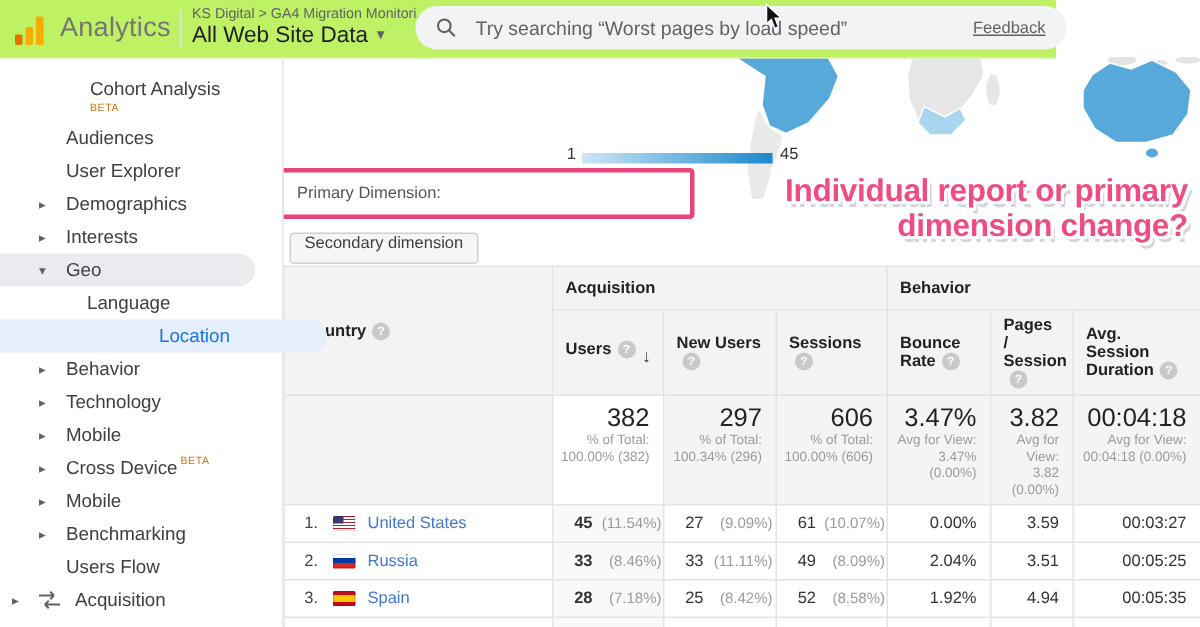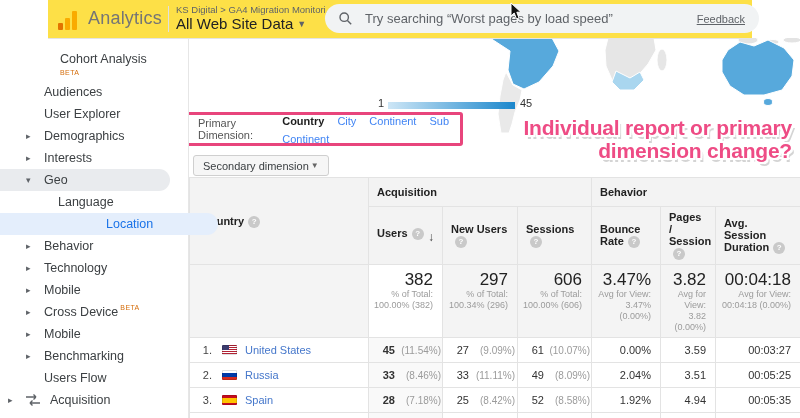--- a/index.html
+++ b/index.html
@@ -2,22 +2,22 @@
 <html><head>
 <meta charset="utf-8">
 <style>
   html,body{margin:0;padding:0;}
   body{
     width:800px;height:418px;position:relative;overflow:hidden;
     background:#fff;font-family:"Liberation Sans",sans-serif;
     -webkit-font-smoothing:antialiased;
   }
   
-  #topbar{position:absolute;left:0;top:0;width:704px;height:38px;background:#fde047;
-    border-bottom:1px solid #e4e4e4;z-index:40;margin-left:48px;}
+  #topbar{position:absolute;left:0;top:0;width:704px;height:38px;background:#bef264;
+    border-bottom:1px solid #e4e4e4;z-index:40;}
   #logo{position:absolute;left:10px;top:8px;width:24px;height:22px;}
   #logo .bar{position:absolute;bottom:0;background:#f9ab00;border-radius:1px;}
   #logo .b1{left:0;width:5px;height:7px;background:#e37400;}
   #logo .b2{left:7px;width:5px;height:12px;}
   #logo .b3{left:14px;width:5px;height:19px;}
   #logo-text{position:absolute;left:40px;top:8px;font-size:18px;color:#757575;letter-spacing:.2px;}
   #topbar .vdiv{position:absolute;left:120px;top:6px;height:26px;width:1px;background:#e0e0e0;}
   #breadcrumb{position:absolute;left:128px;top:4px;font-size:9.5px;color:#5f6368;white-space:nowrap;}
   #property{position:absolute;left:128px;top:15px;font-size:15px;color:#202124;white-space:nowrap;}
   #property .caret{font-size:9px;color:#5f6368;margin-left:4px;vertical-align:2px;}
@@ -62,21 +62,21 @@
   #primary-box .pd-item.active{color:#1d1d1d;font-weight:bold;cursor:default;}
   
   #annotation{position:absolute;left:420px;top:116px;width:372px;text-align:right;z-index:30;
     font-size:21px;line-height:23px;font-weight:bold;letter-spacing:-.2px;color:#ee4c85;
     pointer-events:none;
     text-shadow:-2px -2px 0 #fff,0 -2px 0 #fff,2px -2px 0 #fff,-2px 0 0 #fff,2px 0 0 #fff,
                 -2px 2px 0 #fff,0 2px 0 #fff,2px 2px 0 #fff,3px 4px 0 #d4d4d4;}
   
   #secondary-btn{position:absolute;left:193px;top:155px;height:19px;padding:0 9px;
     border:1px solid #cfcfcf;border-radius:3px;background:#f6f6f6;display:flex;
-    align-items:center;gap:2px;font-size:11px;color:#3c4043;z-index:5;cursor:pointer;}
+    align-items:flex-end;gap:20px;font-size:11px;color:#3c4043;z-index:5;cursor:pointer;flex-direction:column;}
   #secondary-btn .caret{font-size:8px;color:#666;}
   
   #report-table{position:absolute;left:189px;top:177px;width:611px;border-collapse:collapse;
     table-layout:fixed;font-size:11px;color:#333;z-index:5;background:#fff;}
   #report-table th,#report-table td{border:1px solid #e3e3e3;overflow:hidden;}
   #report-table thead th{background:#f3f3f3;text-align:left;font-weight:bold;color:#222;
     padding:4px 8px;vertical-align:middle;}
   #report-table thead tr.group-row{height:29px;}
   #report-table thead tr.metric-row{height:37px;}
   #report-table th.dim{padding-left:12px;}
@@ -230,21 +230,20 @@
 
     <ellipse cx="580" cy="64" rx="4.5" ry="3.5" fill="#57a9dc" stroke="#fff"></ellipse>
   </svg>
   <div id="legend"></div>
   <div id="legend-min">1</div>
   <div id="legend-max">45</div>
 </div>
 
 <div id="primary-box">
   <span class="pd-label">Primary Dimension:</span>
-  <span id="pd-items"><span class="pd-item active">Country</span><span class="pd-item">City</span><span class="pd-item">Continent</span><span class="pd-item">Sub Continent</span></span>
 </div>
 
 <div id="annotation">
   <div>Individual report or primary</div>
   <div>dimension change?</div>
 </div>
 
 <div id="secondary-btn">
   <span>Secondary dimension</span>
   <span class="caret">▼</span>

